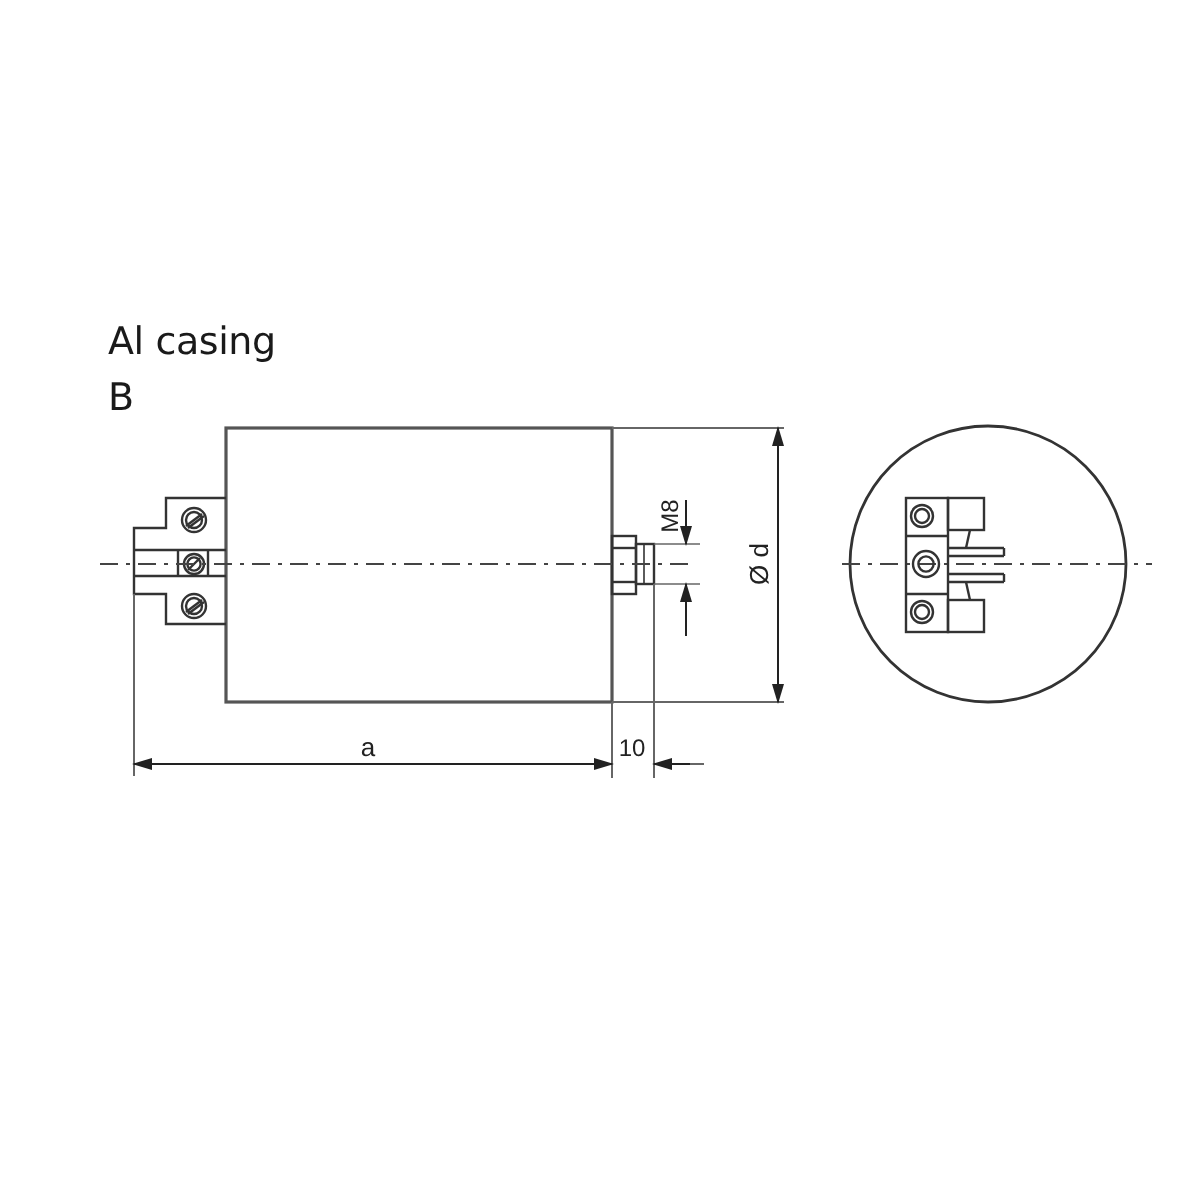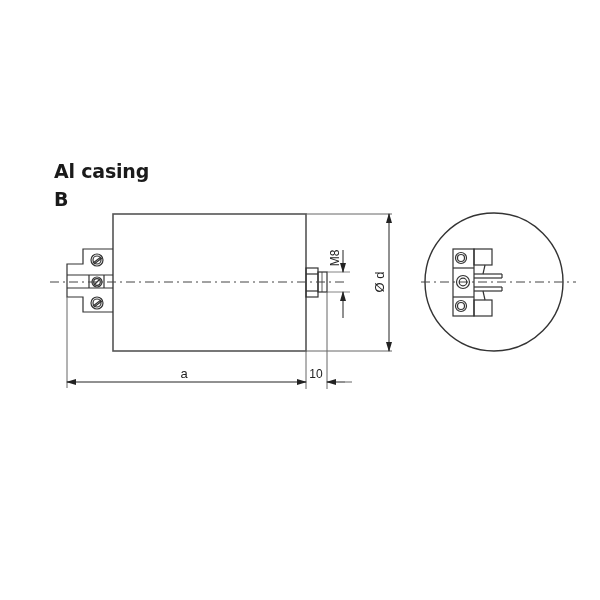--- a/index.html
+++ b/index.html
@@ -1,21 +1,21 @@
 <!DOCTYPE html>
 <html><head>
   <meta charset="utf-8">
   <style>
     html, body { margin: 0; padding: 0; background: #ffffff; }
     body { width: 600px; height: 600px; position: relative; overflow: hidden; }
     .title {
       position: absolute;
       left: 54px;
       font-family: "DejaVu Sans", sans-serif;
-      font-weight: bold;
+      font-weight: normal;
       font-size: 19px;
       color: #1a1a1a;
       line-height: 22px;
       letter-spacing: -0.2px;
     }
     #t1 { top: 160px; }
     #t2 { top: 188px; }
     svg { position: absolute; left: 0; top: 0; }
     .lbl { font-family: "Liberation Sans", sans-serif; font-size: 12px; fill: #222; }
   </style>

